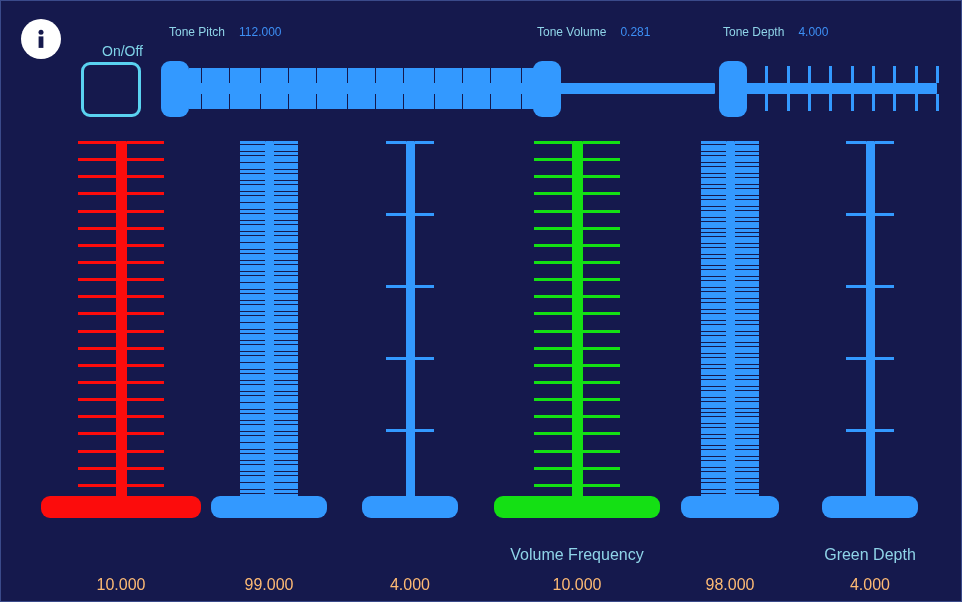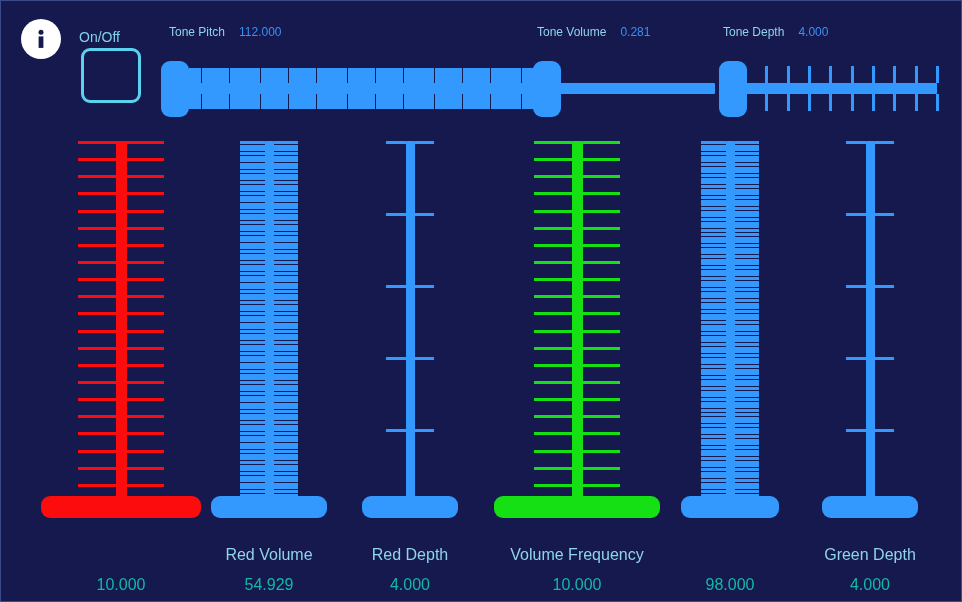--- a/index.html
+++ b/index.html
@@ -23,23 +23,23 @@
     left: 20px; top: 18px;
     width: 40px; height: 40px;
     border-radius: 50%;
     background: #ffffff;
     display: flex; align-items: center; justify-content: center;
   }
   .info-icon svg { display: block; }
 
   .onoff-wrap {
     position: absolute;
-    left: 78px; top: 28px;
+    left: 78px; top: 42px;
     width: 64px;
-    text-align: left;
+    text-align: right;
   }
   .onoff-label {
     font-size: 14px;
     color: #7fd3e8;
     line-height: 16px;
     margin-bottom: 3px;
   }
   .onoff-box {
     width: 60px; height: 55px;
     margin: 0 auto;
@@ -112,21 +112,21 @@
     text-align: center;
     font-size: 16px;
     color: #8fd4e8;
     white-space: nowrap;
   }
   .vs-value {
     position: absolute;
     width: 100%;
     text-align: center;
     font-size: 16px;
-    color: #14b8a6;
+    color: #fdba74;
     white-space: nowrap;
   }
 </style>
 </head>
 <body>
 
 <div id="app">
 
   <div class="info-icon">
     <svg width="26" height="26" viewBox="0 0 26 26" aria-hidden="true">
@@ -656,41 +656,39 @@
           <div class="vs-tick" style="width: 24.5px; top: 349px; left: 61px;"></div>
           <div class="vs-tick" style="width: 24.5px; top: 349px; left: 94.5px;"></div>
           <div class="vs-tick" style="width: 24.5px; top: 353px; left: 61px;"></div>
           <div class="vs-tick" style="width: 24.5px; top: 353px; left: 94.5px;"></div>
           <div class="vs-tick" style="width: 24.5px; top: 356px; left: 61px;"></div>
           <div class="vs-tick" style="width: 24.5px; top: 356px; left: 94.5px;"></div>
           <div class="vs-tick" style="width: 24.5px; top: 360px; left: 61px;"></div>
           <div class="vs-tick" style="width: 24.5px; top: 360px; left: 94.5px;"></div>
           <div class="vs-handle" style="width: 116px; left: 32px; top: 355px;"></div>
         </div>
-        <div class="vs-label" style="top: 405px;">Red Volume</div>
-        <div class="vs-value" style="top: 435px;">54.929</div>
+        <div class="vs-value" style="top: 435px;">99.000</div>
       </div>
       <div class="vcol blue" style="left: 319px; width: 180px;">
         <div class="vs-area" style="height: 386px;">
           <div class="vs-track" style="width: 9px; left: 85.5px; top: 0px; height: 366px;"></div>
           <div class="vs-tick" style="width: 19.5px; top: 0px; left: 66px;"></div>
           <div class="vs-tick" style="width: 19.5px; top: 0px; left: 94.5px;"></div>
           <div class="vs-tick" style="width: 19.5px; top: 72px; left: 66px;"></div>
           <div class="vs-tick" style="width: 19.5px; top: 72px; left: 94.5px;"></div>
           <div class="vs-tick" style="width: 19.5px; top: 144px; left: 66px;"></div>
           <div class="vs-tick" style="width: 19.5px; top: 144px; left: 94.5px;"></div>
           <div class="vs-tick" style="width: 19.5px; top: 216px; left: 66px;"></div>
           <div class="vs-tick" style="width: 19.5px; top: 216px; left: 94.5px;"></div>
           <div class="vs-tick" style="width: 19.5px; top: 288px; left: 66px;"></div>
           <div class="vs-tick" style="width: 19.5px; top: 288px; left: 94.5px;"></div>
           <div class="vs-tick" style="width: 19.5px; top: 360px; left: 66px;"></div>
           <div class="vs-tick" style="width: 19.5px; top: 360px; left: 94.5px;"></div>
           <div class="vs-handle" style="width: 96px; left: 42px; top: 355px;"></div>
         </div>
-        <div class="vs-label" style="top: 405px;">Red Depth</div>
         <div class="vs-value" style="top: 435px;">4.000</div>
       </div>
       <div class="vcol green" style="left: 486px; width: 180px;">
         <div class="vs-area" style="height: 386px;">
           <div class="vs-track" style="width: 11px; left: 84.5px; top: 0px; height: 366px;"></div>
           <div class="vs-tick" style="width: 37.5px; top: 0px; left: 47px;"></div>
           <div class="vs-tick" style="width: 37.5px; top: 0px; left: 95.5px;"></div>
           <div class="vs-tick" style="width: 37.5px; top: 17px; left: 47px;"></div>
           <div class="vs-tick" style="width: 37.5px; top: 17px; left: 95.5px;"></div>
           <div class="vs-tick" style="width: 37.5px; top: 34px; left: 47px;"></div>

